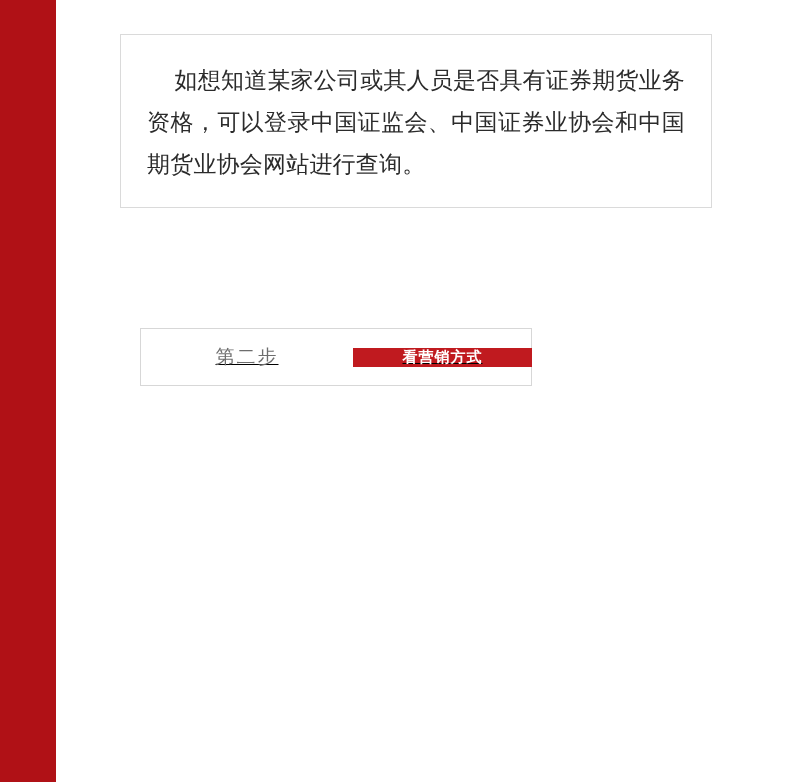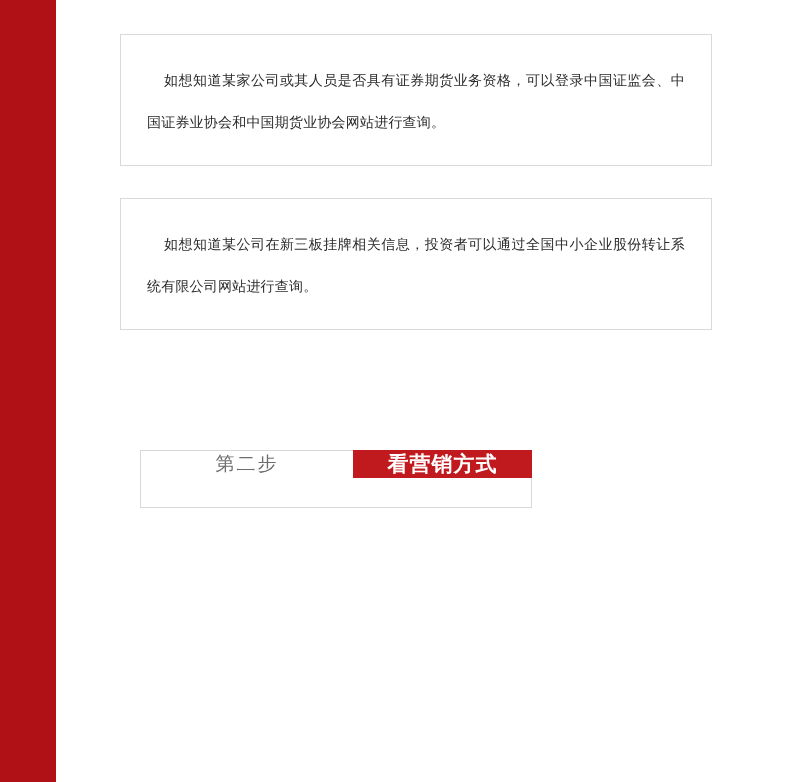--- a/index.html
+++ b/index.html
@@ -36,83 +36,81 @@
   }
   .card {
     border: 1px solid #dadada;
     box-sizing: border-box;
     padding: 24px 26px 22px 26px;
     margin-bottom: 32px;
     background: #ffffff;
   }
   .card p {
     margin: 0;
-    font-size: 14px;
+    font-size: 23px;
     line-height: 42px;
     color: #2b2b2b;
     text-align: justify;
     letter-spacing: 0.2px;
   }
   .card p .indent {
     display: inline-block;
     width: 1.2em;
   }
   .spacer-1 { height: 34px; }
   .spacer-2 { height: 88px; }
 
   .step-row {
     display: flex;
-    align-items: flex-start;
+    align-items: center;
     margin-left: 20px;
     margin-top: 0;
     width: 392px;
     height: 58px;
     border: 1px solid #d7d7d7;
     box-sizing: border-box;
+    text-decoration: underline;
   }
   .step-label {
     flex: 0 0 212px;
     display: flex;
     align-items: center;
     justify-content: center;
     font-size: 19px;
     color: #6d6d6d;
     letter-spacing: 2px;
     background: #ffffff;
   }
   .step-action {
     flex: 1 1 auto;
     display: flex;
     align-items: center;
     justify-content: center;
     background: #c01a1f;
     color: #ffffff;
-    font-size: 21px;
+    font-size: 15px;
     font-weight: bold;
     letter-spacing: 1px;
     margin: -1px -1px -1px 0;
   }
 </style>
 </head>
 <body>
 
 <div class="page">
   <div class="panel">
     <div class="content">
 
       <div class="spacer-1"></div>
 
       <div class="card">
         <p><span class="indent"></span><span>如想知道某家公司或其人员是否具有证券期货业务资格，可以登录中国证监会、中国证券业协会和中国期货业协会网站进行查询。</span></p>
       </div>
 
 
-      <div class="card">
-        <p><span class="indent"></span><span>如想知道某公司在新三板挂牌相关信息，投资者可以通过全国中小企业股份转让系统有限公司网站进行查询。</span></p>
-      </div>
 
       <div class="spacer-2"></div>
 
       <div class="step-row">
         <div class="step-label">第二步</div>
         <div class="step-action">看营销方式</div>
       </div>
 
     </div>
   </div>

